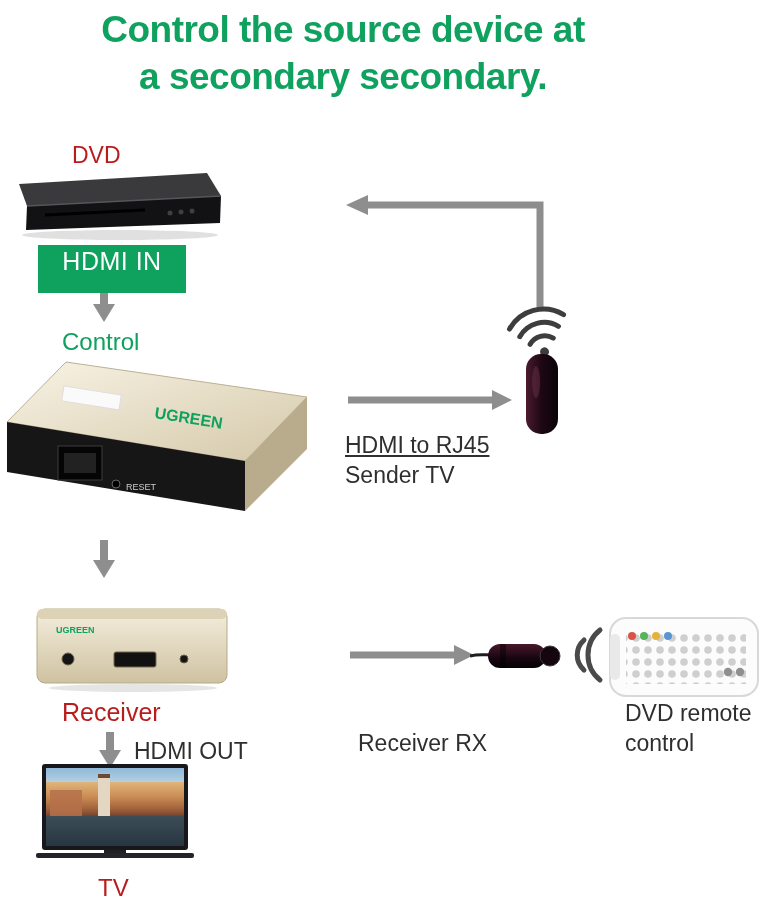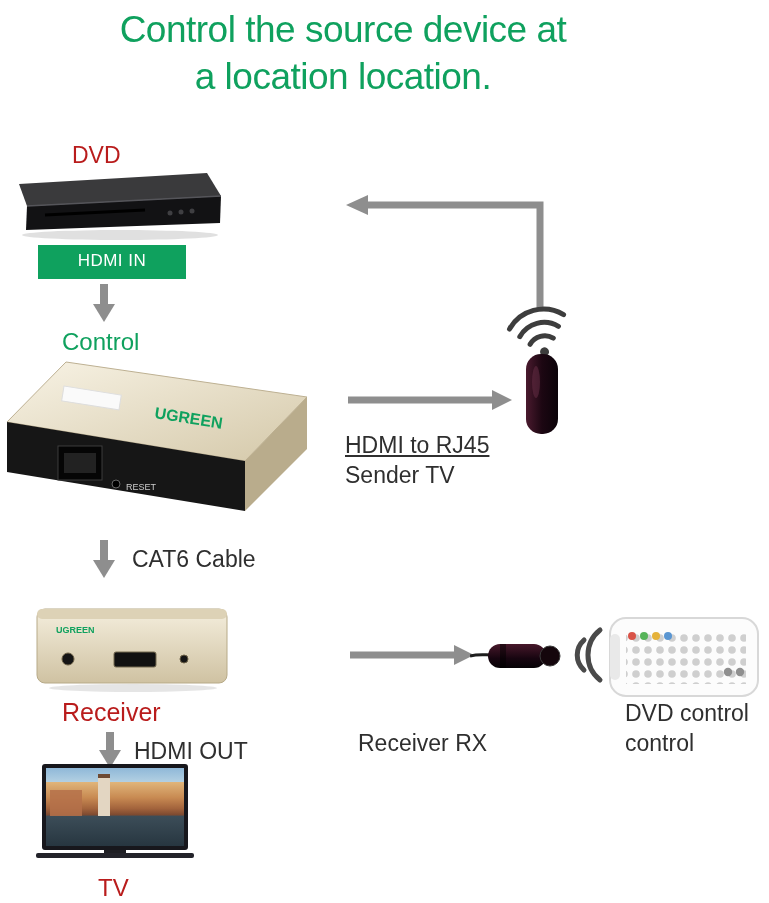--- a/index.html
+++ b/index.html
@@ -2,28 +2,28 @@
 <html><head>
 <meta charset="utf-8">
 <style>
   html,body{margin:0;padding:0;background:#ffffff;}
   .canvas{
     position:relative;width:769px;height:903px;background:#ffffff;
     font-family:"Liberation Sans", sans-serif;overflow:hidden;
   }
   .title{
     position:absolute;top:6px;left:0;width:686px;text-align:center;
-    color:#0FA15E;font-size:37px;font-weight:400;line-height:47px;letter-spacing:-0.5px;
+    color:#0FA15E;font-size:37px;font-weight:700;line-height:47px;letter-spacing:-0.5px;
   }
   .label{position:absolute;font-size:23px;color:#b91c1c;}
   .green{color:#0FA15E;}
   .caption{position:absolute;font-size:23px;color:#2F2F2F;}
   .hdmi-in{
-    position:absolute;left:38px;top:245px;width:148px;height:34px;
-    background:#0FA15E;color:#ffffff;font-size:17px;line-height:32px;text-align:center;
+    position:absolute;left:38px;top:245px;width:148px;height:48px;
+    background:#0FA15E;color:#ffffff;font-size:25px;line-height:32px;text-align:center;
     letter-spacing:0.5px;
   }
   .dev{position:absolute;}
   .tv-screen{
     position:absolute;left:42px;top:764px;width:138px;height:78px;
     border:4px solid #17171c;border-radius:3px;
     background:linear-gradient(180deg,#8fb8d8 0%,#b3d0e2 18%,#e0b57a 18%,#c88a52 38%,#a2633c 52%,#7e4a30 60%,#3c4d58 62%,#273640 100%);
   }
   .tv-tower{position:absolute;left:52px;top:6px;width:12px;height:38px;background:#e3d6c2;border-top:4px solid #6e4a33;}
   .tv-building{position:absolute;left:4px;top:22px;width:32px;height:26px;background:#b5714a;opacity:.85;}
@@ -31,21 +31,21 @@
   .tv-base{position:absolute;left:36px;top:853px;width:158px;height:5px;background:#23232a;border-radius:2px;}
   svg{display:block;}
 </style>
 </head>
 <body>
 
 <div class="canvas">
 
   <div class="title">
     <div>Control the source device at</div>
-    <div>a location location.</div>
+    <div>a secondary secondary.</div>
   </div>
 
   <svg style="position:absolute;left:0;top:0;" width="769" height="903" viewBox="0 0 769 903">
     <g fill="#8E8E8E" stroke="#8E8E8E">
       <line x1="104" y1="284" x2="104" y2="306" stroke-width="8"></line>
       <polygon points="93,304 115,304 104,322" stroke="none"></polygon>
     </g>
     <g fill="#8E8E8E" stroke="#8E8E8E">
       <line x1="104" y1="540" x2="104" y2="562" stroke-width="8"></line>
       <polygon points="93,560 115,560 104,578" stroke="none"></polygon>
@@ -118,21 +118,20 @@
           <stop offset="1" stop-color="#0b0309"></stop>
       </linearGradient>
     </defs>
     <rect x="14" y="6" width="32" height="80" rx="15" fill="url(#irGrad)"></rect>
     <ellipse cx="24" cy="34" rx="4" ry="16" fill="#6a3048" opacity="0.5"></ellipse>
   </svg>
 
   <div class="caption" style="left:345px;top:432px;text-decoration:underline;">HDMI to RJ45</div>
   <div class="caption" style="left:345px;top:462px;">Sender TV</div>
 
-  <div class="caption" style="left:132px;top:546px;">CAT6 Cable</div>
 
   <svg class="dev" style="left:34px;top:597px;" width="198" height="96" viewBox="0 0 198 96">
     <defs>
       <linearGradient id="recGrad" x1="0" y1="0" x2="0" y2="1">
         <stop offset="0" stop-color="#f4eedd"></stop>
           <stop offset="1" stop-color="#cfc2a2"></stop>
       </linearGradient>
     </defs>
     <ellipse cx="99" cy="91" rx="84" ry="4" fill="#000" opacity="0.1"></ellipse>
     <rect x="3" y="12" width="190" height="74" rx="8" fill="url(#recGrad)" stroke="#b7aa88"></rect>
@@ -178,21 +177,21 @@
     <rect x="20" y="22" width="120" height="54" fill="url(#btnPat)"></rect>
     <circle cx="26" cy="28" r="4" fill="#d95348"></circle>
     <circle cx="38" cy="28" r="4" fill="#57b45a"></circle>
     <circle cx="50" cy="28" r="4" fill="#e5b23a"></circle>
     <circle cx="62" cy="28" r="4" fill="#5a96d2"></circle>
     <circle cx="122" cy="64" r="4.2" fill="#8f8f8f"></circle>
     <circle cx="134" cy="64" r="4.2" fill="#8f8f8f"></circle>
   </svg>
 
   <div class="caption" style="left:358px;top:730px;">Receiver RX</div>
-  <div class="caption" style="left:625px;top:700px;">DVD control</div>
+  <div class="caption" style="left:625px;top:700px;">DVD remote</div>
   <div class="caption" style="left:625px;top:730px;">control</div>
 
   <div class="tv-screen">
     <div class="tv-tower"></div>
     <div class="tv-building"></div>
   </div>
   <div class="tv-neck"></div>
   <div class="tv-base"></div>
   <div class="label" style="left:98px;top:874px;font-size:24px;">TV</div>
 

